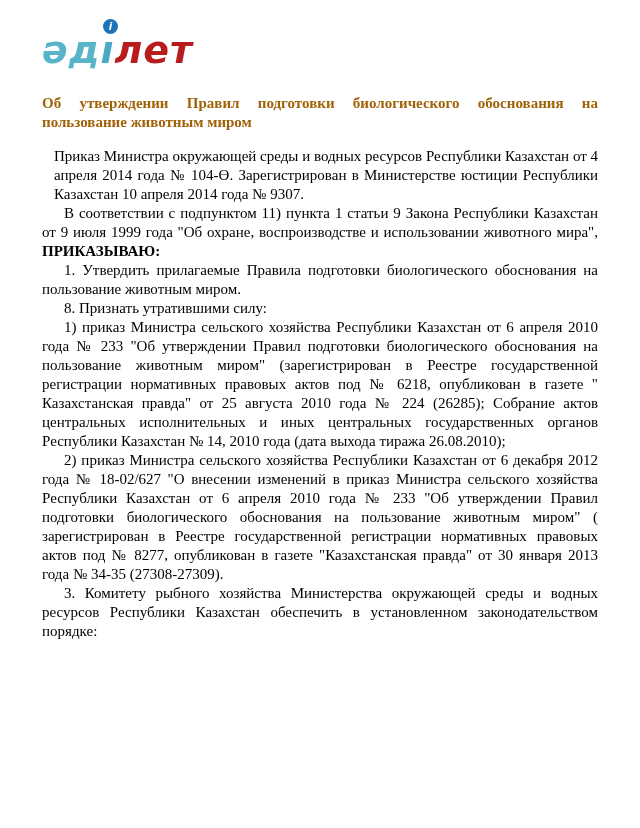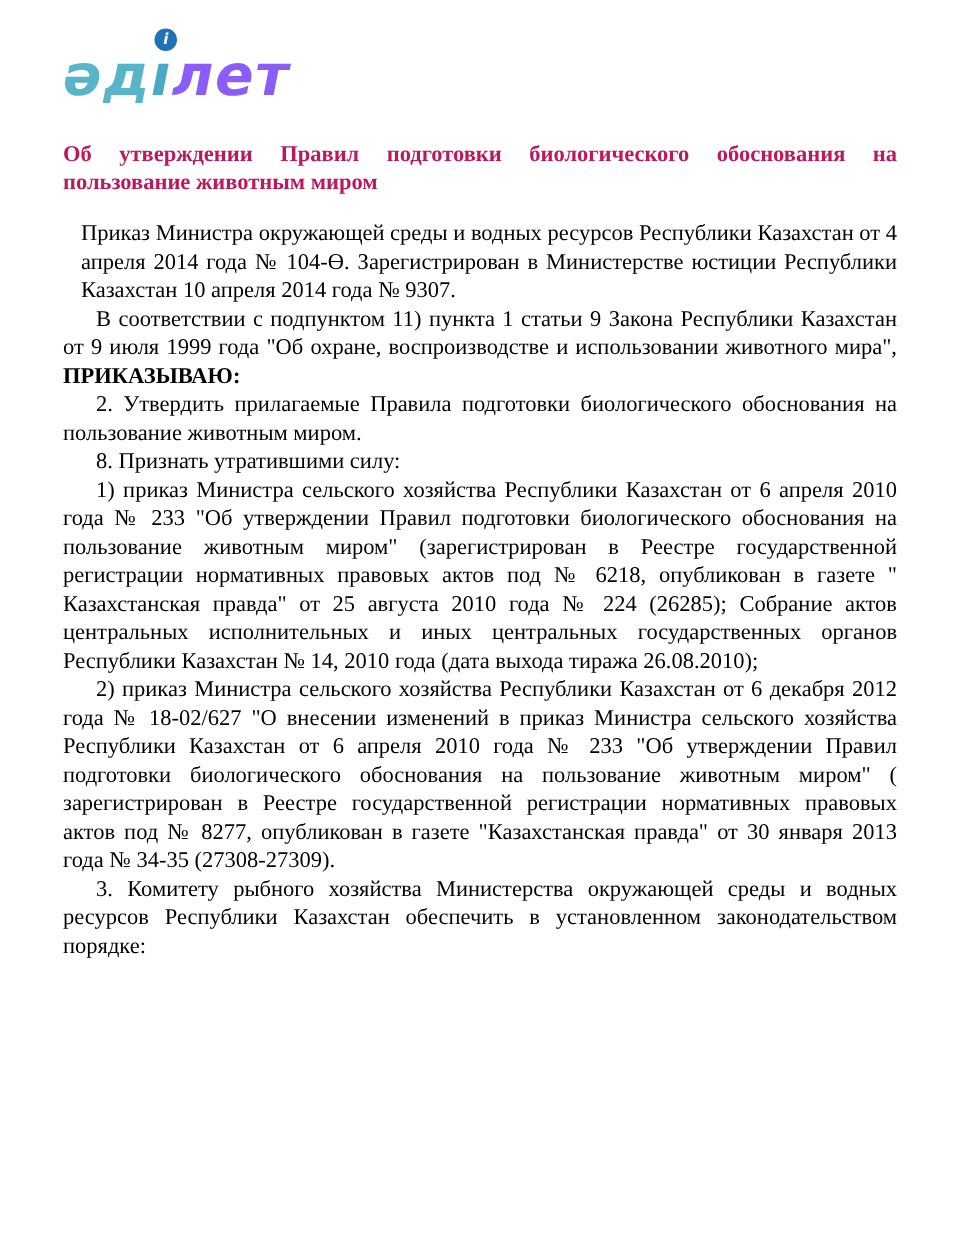--- a/index.html
+++ b/index.html
@@ -30,21 +30,21 @@
     .logo .wordmark {
       font-family: "DejaVu Sans", sans-serif;
       font-style: italic;
       font-weight: bold;
       font-size: 38px;
       line-height: 48px;
       letter-spacing: 1px;
     }
     .logo-p1 { color: #58b5c9; }
     .logo-stem { color: #4aa9c6; }
-    .logo-p2 { color: #8b5cf6; }
+    .logo-p2 { color: #b91c1c; }
     .logo-i {
       position: relative;
       display: inline-block;
     }
     .logo-dot {
       position: absolute;
       top: -7px;
       left: 3px;
       width: 15px;
       height: 15px;
@@ -63,21 +63,21 @@
       color: #ffffff;
     }
 
     
     .title {
       font-size: 15px;
       font-weight: bold;
       line-height: 19px;
       text-align: justify;
       margin-bottom: 15px;
-      color: #be185d;
+      color: #a16207;
     }
     .para {
       font-size: 15px;
       line-height: 19px;
       text-align: justify;
       text-indent: 22px;
       color: #000000;
     }
     .para.no-indent { text-indent: 0; margin-left: 12px; }
     .para.indent-sm { text-indent: 14px; }
@@ -96,19 +96,19 @@
           </span></span><span class="logo-p2">лет</span></span>
   </div>
 
   <h1 class="title">Об утверждении Правил подготовки биологического обоснования на пользование животным миром</h1>
 
   <p class="para no-indent">Приказ Министра окружающей среды и водных ресурсов Республики Казахстан от 4 апреля 2014 года № 104-Ө. Зарегистрирован в Министерстве юстиции Республики Казахстан 10 апреля 2014 года № 9307.</p>
 
   <p class="para"><span>В соответствии с подпунктом 11) пункта 1 статьи 9 Закона Республики Казахстан от 9 июля 1999 года "Об охране, воспроизводстве и использовании животного мира", </span><span class="bold">ПРИКАЗЫВАЮ:</span></p>
 
 
-  <p class="para">2. Утвердить прилагаемые Правила подготовки биологического обоснования на пользование животным миром.</p>
+  <p class="para">1. Утвердить прилагаемые Правила подготовки биологического обоснования на пользование животным миром.</p>
   <p class="para">8. Признать утратившими силу:</p>
   <p class="para">1) приказ Министра сельского хозяйства Республики Казахстан от 6 апреля 2010 года № 233 "Об утверждении Правил подготовки биологического обоснования на пользование животным миром" (зарегистрирован в Реестре государственной регистрации нормативных правовых актов под № 6218, опубликован в газете " Казахстанская правда" от 25 августа 2010 года № 224 (26285); Собрание актов центральных исполнительных и иных центральных государственных органов Республики Казахстан № 14, 2010 года (дата выхода тиража 26.08.2010);</p>
   <p class="para">2) приказ Министра сельского хозяйства Республики Казахстан от 6 декабря 2012 года № 18-02/627 "О внесении изменений в приказ Министра сельского хозяйства Республики Казахстан от 6 апреля 2010 года № 233 "Об утверждении Правил подготовки биологического обоснования на пользование животным миром" ( зарегистрирован в Реестре государственной регистрации нормативных правовых актов под № 8277, опубликован в газете "Казахстанская правда" от 30 января 2013 года № 34-35 (27308-27309).</p>
   <p class="para">3. Комитету рыбного хозяйства Министерства окружающей среды и водных ресурсов Республики Казахстан обеспечить в установленном законодательством порядке:</p>
 
 </div>
 
 </body></html>

